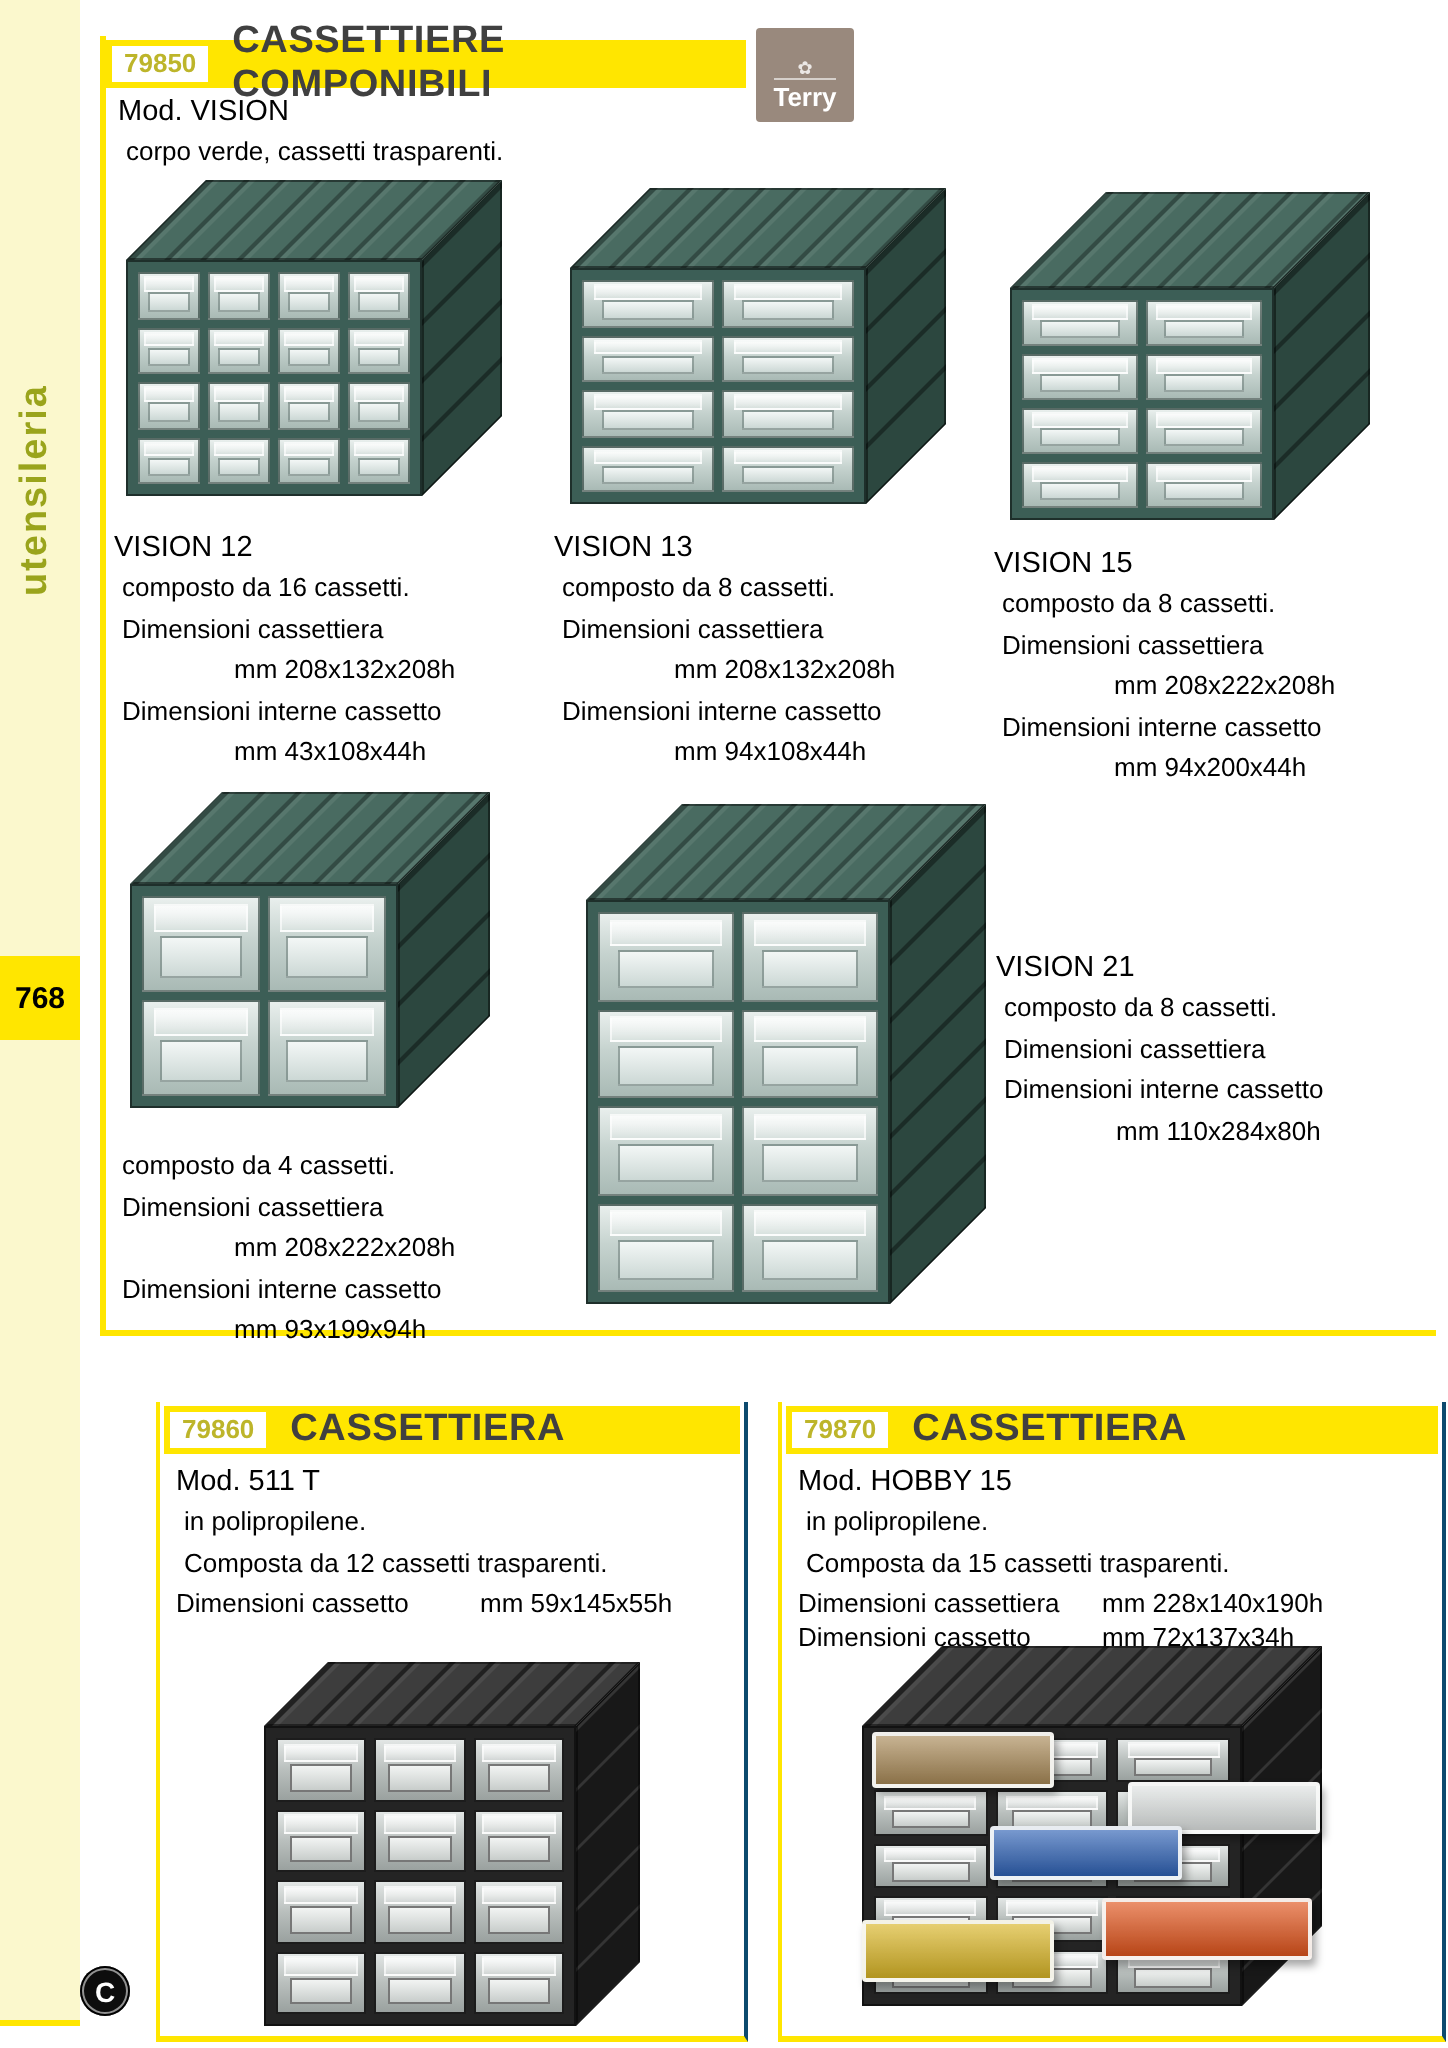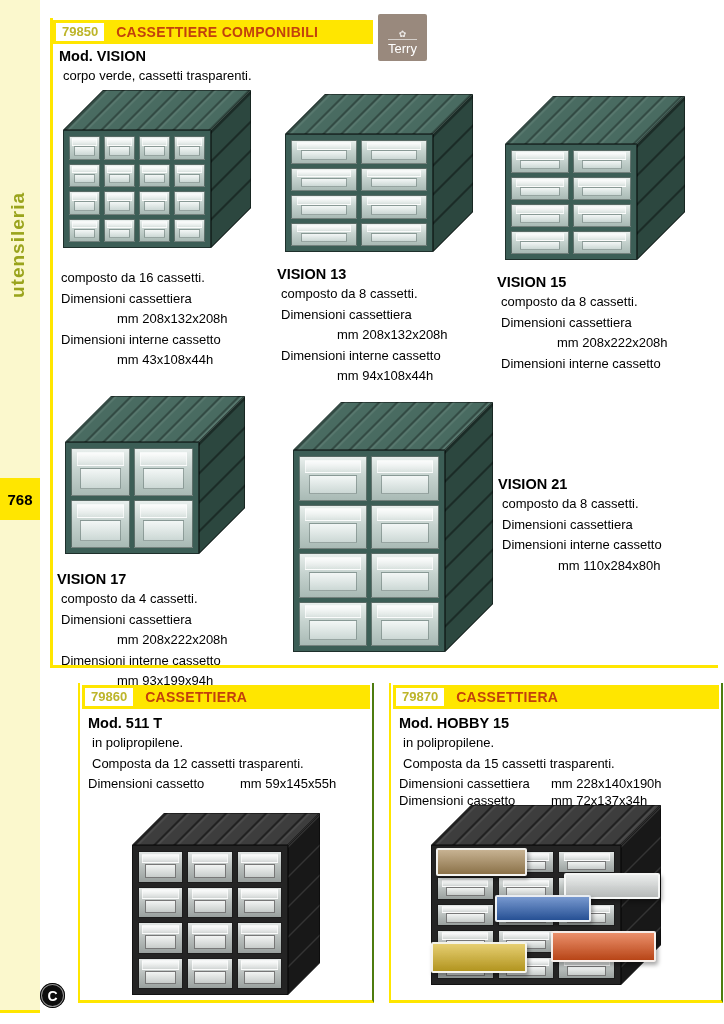--- a/index.html
+++ b/index.html
@@ -21,45 +21,45 @@
     font-weight:bold;font-size:15px;color:#000;
   }
   .pub-logo{
     position:absolute;left:40px;top:983px;width:25px;height:25px;border-radius:50%;
     background:#0d0d0d;color:#fff;display:flex;align-items:center;justify-content:center;
     font-weight:bold;font-size:14px;box-shadow:inset 0 0 0 1px #000, inset 0 0 0 2px rgba(255,255,255,.55);
   }
   
   .band{display:flex;align-items:center;gap:12px;background:#ffe600;height:24px;padding-left:3px;box-sizing:border-box}
   .chip{background:#fff;padding:1px 6px;font-weight:bold;font-size:13px;color:#bdb52a;line-height:16px}
-  .band-title{font-weight:bold;font-size:14px;color:#c2410c;letter-spacing:.3px}
-  .model-name{font-size:14.5px;font-weight:bold;margin:0 0 1px 0}
+  .band-title{font-weight:bold;font-size:19px;color:#404040;letter-spacing:.3px}
+  .model-name{font-size:14.5px;font-weight:normal;margin:0 0 1px 0}
   .desc-line{font-size:13px;line-height:16.5px;margin:4px}
   .dim{padding-left:56px}
   .dimrow{font-size:13px;line-height:16.5px;margin:0}
   .dlabel{display:inline-block;width:152px}
   
   .main-box{
     position:absolute;left:50px;top:18px;width:668px;height:650px;
     border-left:3px solid #ffe600;border-bottom:3px solid #ffe600;box-sizing:border-box;padding-left:21px;
   }
   .main-box .band{position:absolute;left:0;top:2px;width:320px}
   .terry{
     position:absolute;left:325px;top:-4px;width:49px;height:47px;background:#99897d;border-radius:2px;
     display:flex;flex-direction:column;align-items:center;justify-content:flex-end;padding-bottom:5px;box-sizing:border-box;
   }
   .terry-glyph{color:rgba(255,255,255,.8);font-size:9px;line-height:10px}
-  .terry-name{color:#fff;font-weight:normal;font-size:13px;border-top:1px solid rgba(255,255,255,.6);padding-top:1px}
+  .terry-name{color:#fff;font-weight:bold;font-size:13px;border-top:1px solid rgba(255,255,255,.6);padding-top:1px}
   .model-block{position:absolute;left:6px;top:30px}
   .pdesc{position:absolute;width:220px}
   .fig{position:absolute}
   
   .sub-box{
-    position:absolute;top:683px;height:320px;box-sizing:border-box;
-    border-left:2px solid #ffe600;border-right:2px solid #4d7c0f;border-bottom:3px solid #ffe600;
+    position:absolute;top:701px;height:320px;box-sizing:border-box;
+    border-left:2px solid #ffe600;border-right:2px solid #0c4a6e;border-bottom:3px solid #ffe600;
   }
   .sub-box .band{margin:2px 2px 0 2px}
   .sub-text{position:absolute;left:8px;top:32px;width:290px}
   
   .cabinet{position:relative;width:calc(var(--w) + var(--d));height:calc(var(--h) + var(--d))}
   .cab-top{
     position:absolute;left:0;top:0;width:var(--w);height:var(--d);
     transform:skewX(-45deg);transform-origin:0 100%;
     border:1px solid rgba(0,0,0,.45);box-sizing:border-box;
   }
@@ -172,40 +172,42 @@
           <div class="cab-drawer"></div>
           <div class="cab-drawer"></div>
           <div class="cab-drawer"></div>
           <div class="cab-drawer"></div>
           <div class="cab-drawer"></div>
         </div>
       </div>
   </figure>
 
   <div class="pdesc" style="left:4px;top:248px">
+    <h3 class="model-name">VISION 12</h3>
     <p class="desc-line">composto da 16 cassetti.</p>
     <p class="desc-line">Dimensioni cassettiera</p>
     <p class="desc-line dim">mm 208x132x208h</p>
     <p class="desc-line">Dimensioni interne cassetto</p>
     <p class="desc-line dim">mm 43x108x44h</p>
   </div>
   <div class="pdesc" style="left:224px;top:248px">
     <h3 class="model-name">VISION 13</h3>
     <p class="desc-line">composto da 8 cassetti.</p>
     <p class="desc-line">Dimensioni cassettiera</p>
     <p class="desc-line dim">mm 208x132x208h</p>
     <p class="desc-line">Dimensioni interne cassetto</p>
     <p class="desc-line dim">mm 94x108x44h</p>
   </div>
   <div class="pdesc" style="left:444px;top:256px">
     <h3 class="model-name">VISION 15</h3>
     <p class="desc-line">composto da 8 cassetti.</p>
     <p class="desc-line">Dimensioni cassettiera</p>
     <p class="desc-line dim">mm 208x222x208h</p>
     <p class="desc-line">Dimensioni interne cassetto</p>
+    <p class="desc-line dim">mm 94x200x44h</p>
   </div>
 
   <figure class="fig" style="left:12px;top:378px;--w:134px;--h:112px;--d:46px;margin:0">
     <div class="cabinet cab-green">
         <div class="cab-top"></div>
         <div class="cab-side"></div>
         <div class="cab-front" style="grid-template-columns: repeat(2, 1fr); grid-template-rows: repeat(2, 1fr);">
           <div class="cab-drawer"></div>
           <div class="cab-drawer"></div>
           <div class="cab-drawer"></div>
@@ -224,21 +226,20 @@
           <div class="cab-drawer"></div>
           <div class="cab-drawer"></div>
           <div class="cab-drawer"></div>
           <div class="cab-drawer"></div>
           <div class="cab-drawer"></div>
         </div>
       </div>
   </figure>
 
   <div class="pdesc" style="left:4px;top:553px">
-    <h3 class="model-name">VISION 17</h3>
     <p class="desc-line">composto da 4 cassetti.</p>
     <p class="desc-line">Dimensioni cassettiera</p>
     <p class="desc-line dim">mm 208x222x208h</p>
     <p class="desc-line">Dimensioni interne cassetto</p>
     <p class="desc-line dim">mm 93x199x94h</p>
   </div>
   <div class="pdesc" style="left:445px;top:458px">
     <h3 class="model-name">VISION 21</h3>
     <p class="desc-line">composto da 8 cassetti.</p>
     <p class="desc-line">Dimensioni cassettiera</p>

